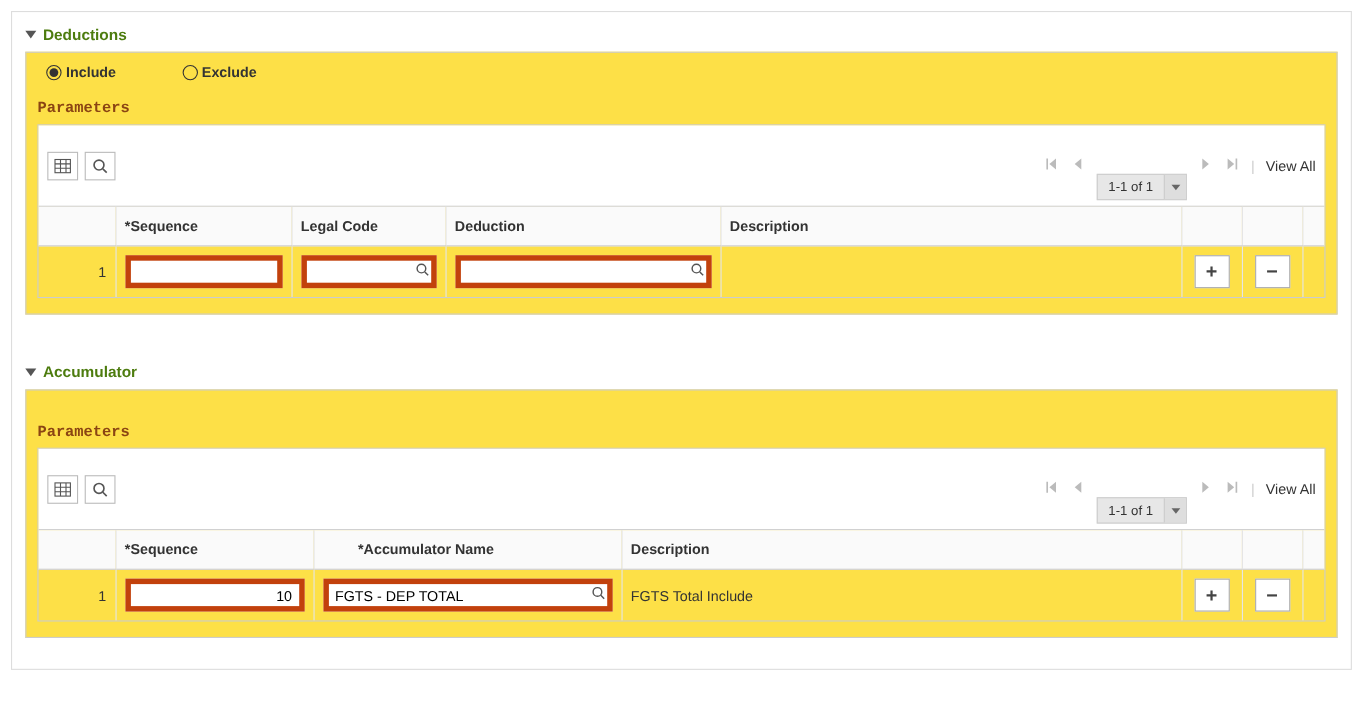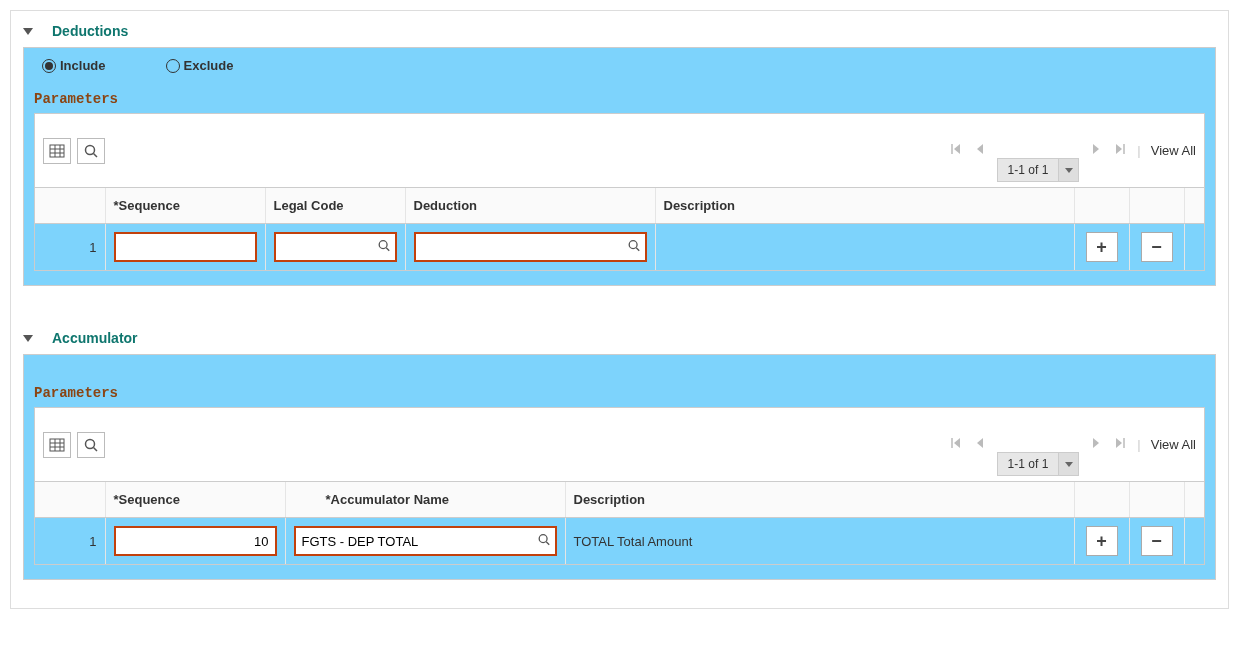--- a/index.html
+++ b/index.html
@@ -9,39 +9,39 @@
     color: #333;
     margin: 0;
     padding: 10px;
     background: #fff;
   }
   .main-box {
     border: 1px solid #ddd;
     padding: 8px 12px 28px 12px;
   }
   .section-title {
-    color: #0f766e;
+    color: #4d7c0f;
     font-weight: bold;
     font-size: 14px;
     display: flex;
     align-items: center;
-    gap: 19px;
+    gap: 6px;
     margin: 4px 0 8px 0;
     cursor: pointer;
   }
   .triangle-down {
     width: 0; height: 0;
     border-left: 5px solid transparent;
     border-right: 5px solid transparent;
     border-top: 7px solid #555;
   }
   .section-body {
     border: 1px solid #ccc;
     padding: 10px 10px 14px 10px;
-    background: #7dd3fc;
+    background: #fde047;
   }
   .top-row {
     display: flex;
     align-items: center;
     justify-content: space-between;
     margin-bottom: 18px;
   }
   .radios { display: flex; gap: 60px; padding-left: 8px; }
   .radio-item { display: flex; align-items: center; gap: 4px; font-weight: bold; cursor: pointer; }
   .radio-outer {
@@ -117,21 +117,21 @@
     border-bottom: 1px solid #ccc;
   }
   table.data th + th, table.data td + td { border-left: 1px solid #e5e5e5; }
   table.data td {
     padding: 8px 8px;
     vertical-align: middle;
   }
   .text-input {
     width: 100%;
     height: 30px;
-    border: 2px solid #c2410c;
+    border: 5px solid #c2410c;
     padding: 0 6px;
     font-size: 13px;
     background: #fff;
   }
   .text-input.right { text-align: right; }
   .lookup-wrap { position: relative; width: 100%; }
   .lookup-wrap .text-input { padding-right: 26px; }
   .lookup-icon {
     position: absolute; right: 6px; top: 50%; transform: translateY(-50%);
     color: #555; cursor: pointer; font-size: 15px;
@@ -369,21 +369,21 @@
               <div class="lookup-wrap">
                 <input class="text-input" value="FGTS - DEP TOTAL" style="">
                 <span class="lookup-icon">
                   <svg width="14" height="14" viewBox="0 0 16 16">
                       <circle cx="7" cy="7" r="4.5" fill="none" stroke="#555" stroke-width="1.5"></circle>
                       <line x1="10.5" y1="10.5" x2="14" y2="14" stroke="#555" stroke-width="1.5"></line>
                     </svg>
                 </span>
               </div>
             </td>
-            <td>TOTAL Total Amount</td>
+            <td>FGTS Total Include</td>
             <td>
                 <div class="row-btn">+</div>
               </td>
             <td>
                 <div class="row-btn">−</div>
               </td>
             <td></td>
           </tr>
         </tbody>
       </table>

